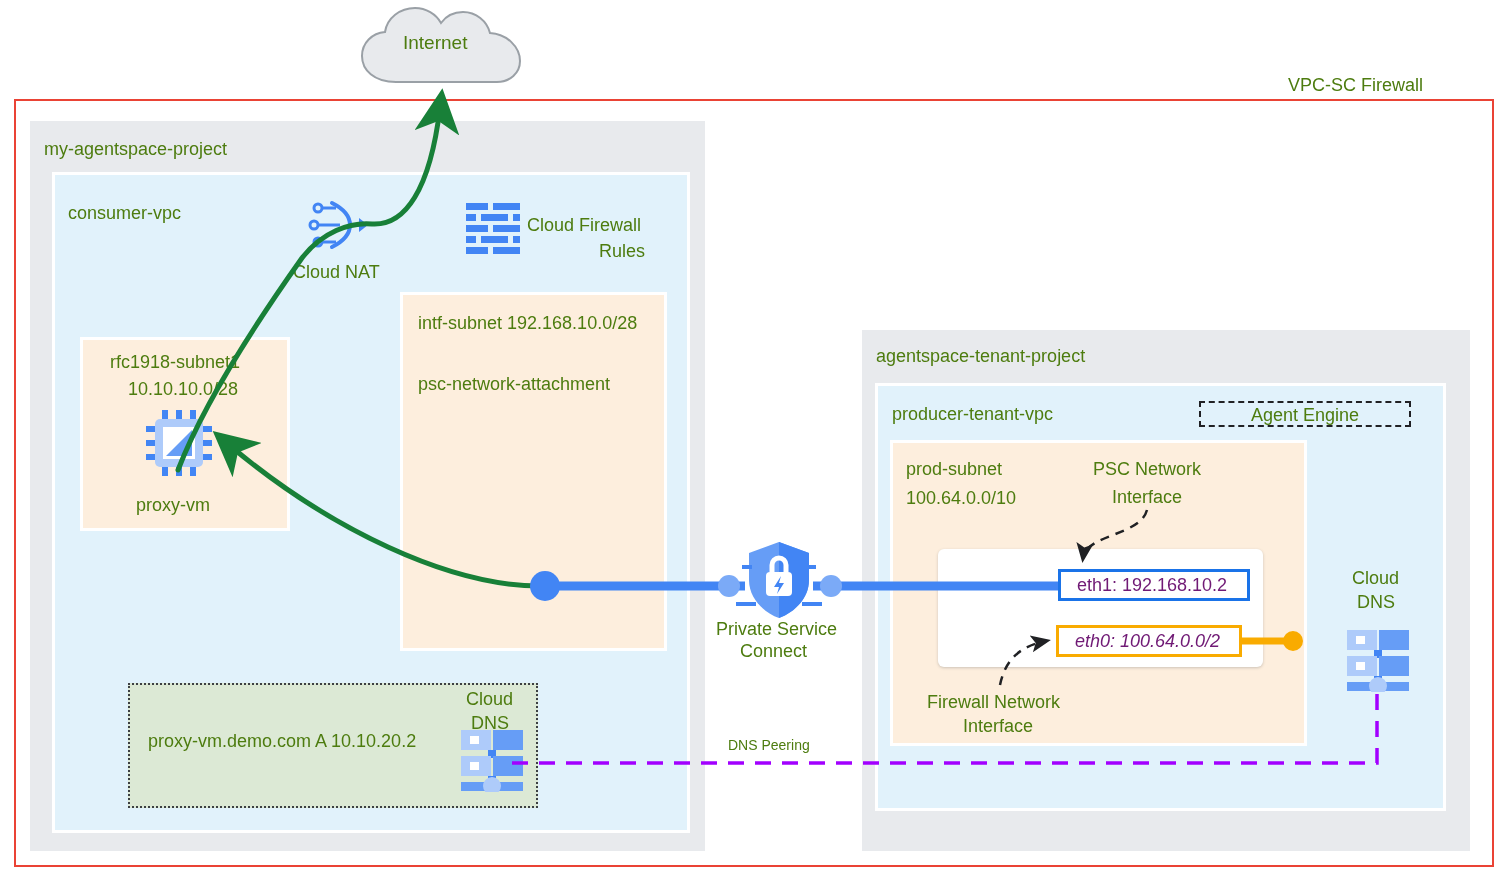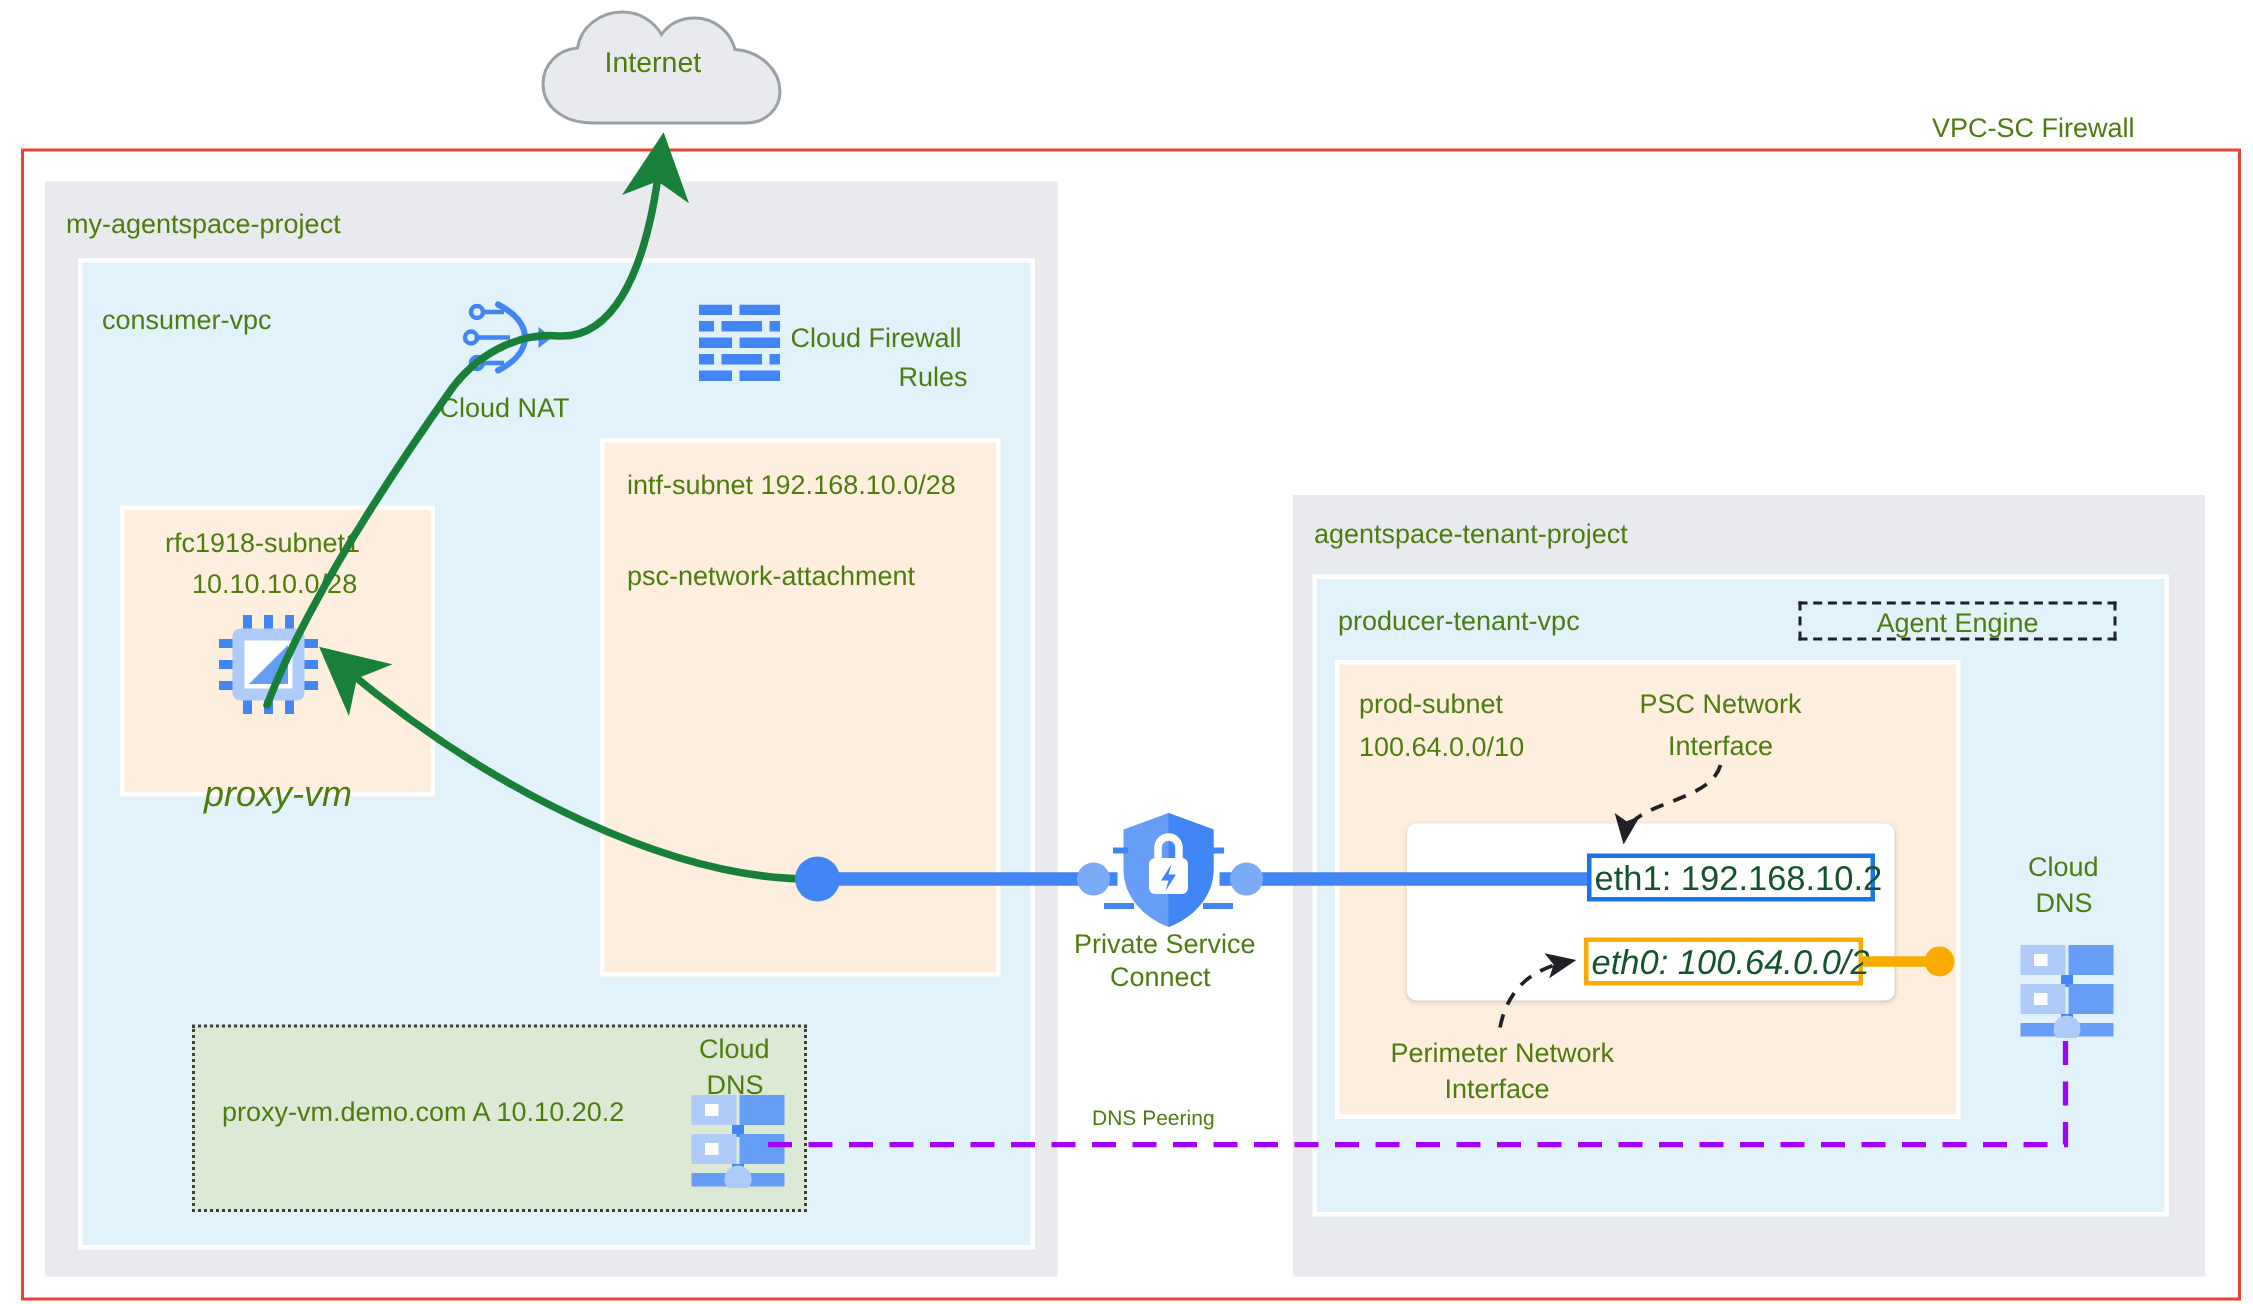--- a/index.html
+++ b/index.html
@@ -54,25 +54,25 @@
     background:transparent;
   }
   .vm-card{
     background:#ffffff;
     border-radius:6px;
     box-shadow:0 1px 3px rgba(60,64,67,.25);
   }
   .nic-box{
     box-sizing:border-box;
     background:#ffffff;
-    font-size:23px;
-    color:#14532d;
+    font-size:18px;
+    color:#701a75;
     display:flex;
     align-items:center;
-    padding-left:2px;
+    padding-left:16px;
     white-space:nowrap;
   }
   .nic-psc{border:3px solid #1a73e8;}
   .nic-std{border:3px solid #f9ab00;font-style:italic;}
 
   svg.overlay{position:absolute;left:0;top:0;width:1502px;height:869px;pointer-events:none;}
 </style>
 </head>
 <body>
 
@@ -142,21 +142,21 @@
       <rect x="0" y="30" width="11" height="6"></rect>
       <rect x="0" y="44" width="11" height="6"></rect>
       <rect x="55" y="16" width="11" height="6"></rect>
       <rect x="55" y="30" width="11" height="6"></rect>
       <rect x="55" y="44" width="11" height="6"></rect>
     </g>
     <rect x="9" y="9" width="48" height="48" rx="5" fill="#aecbfa"></rect>
     <rect x="17" y="17" width="32" height="32" fill="#ffffff"></rect>
     <path d="M20 46 L46 46 L46 20 Z" fill="#669df6"></path>
   </svg>
-  <div class="lbl" style="left:136px;top:514px;font-size:24px;font-style:italic;">proxy-vm</div>
+  <div class="lbl" style="left:136px;top:494px;font-size:18px;">proxy-vm</div>
 
   <div class="abs subnet-box" style="left:400px;top:292px;width:267px;height:359px;"></div>
   <div class="lbl" style="left:418px;top:312px;font-size:18px;">intf-subnet 192.168.10.0/28</div>
   <div class="lbl" style="left:418px;top:373px;font-size:18px;">psc-network-attachment</div>
 
   <div class="abs dns-zone-box" style="left:128px;top:683px;width:410px;height:125px;"></div>
   <div class="lbl" style="left:148px;top:730px;font-size:18px;">proxy-vm.demo.com  A 10.10.20.2</div>
   <div class="lbl ctr" style="left:466px;top:688px;font-size:18px;">Cloud</div>
   <div class="lbl ctr" style="left:471px;top:712px;font-size:18px;">DNS</div>
   <svg class="abs" style="left:459px;top:730px;width:66px;height:62px;" viewBox="0 0 66 62">
@@ -191,21 +191,21 @@
   <div class="abs agent-engine-box" style="left:1199px;top:401px;width:212px;height:26px;"></div>
   <div class="lbl" style="left:1251px;top:404px;font-size:18px;background:transparent;">Agent Engine</div>
 
   <div class="abs subnet-box" style="left:890px;top:440px;width:417px;height:306px;"></div>
   <div class="lbl" style="left:906px;top:458px;font-size:18px;">prod-subnet</div>
   <div class="lbl" style="left:906px;top:487px;font-size:18px;">100.64.0.0/10</div>
 
   <div class="lbl ctr" style="left:1093px;top:458px;font-size:18px;">PSC Network</div>
   <div class="lbl ctr" style="left:1112px;top:486px;font-size:18px;">Interface</div>
 
-  <div class="lbl ctr" style="left:927px;top:691px;font-size:18px;">Perimeter Network</div>
+  <div class="lbl ctr" style="left:927px;top:691px;font-size:18px;">Firewall Network</div>
   <div class="lbl ctr" style="left:963px;top:715px;font-size:18px;">Interface</div>
 
   <div class="abs vm-card" style="left:938px;top:549px;width:325px;height:118px;"></div>
   <div class="abs nic-box nic-psc" style="left:1058px;top:569px;width:192px;height:32px;">eth1: 192.168.10.2</div>
   <div class="abs nic-box nic-std" style="left:1056px;top:625px;width:186px;height:32px;">eth0: 100.64.0.0/2</div>
 
   <div class="lbl ctr" style="left:1352px;top:567px;font-size:18px;">Cloud</div>
   <div class="lbl ctr" style="left:1357px;top:591px;font-size:18px;">DNS</div>
   <svg class="abs" style="left:1345px;top:630px;width:66px;height:62px;" viewBox="0 0 66 62">
     <rect x="2" y="0" width="30" height="20" fill="#aecbfa"></rect>

